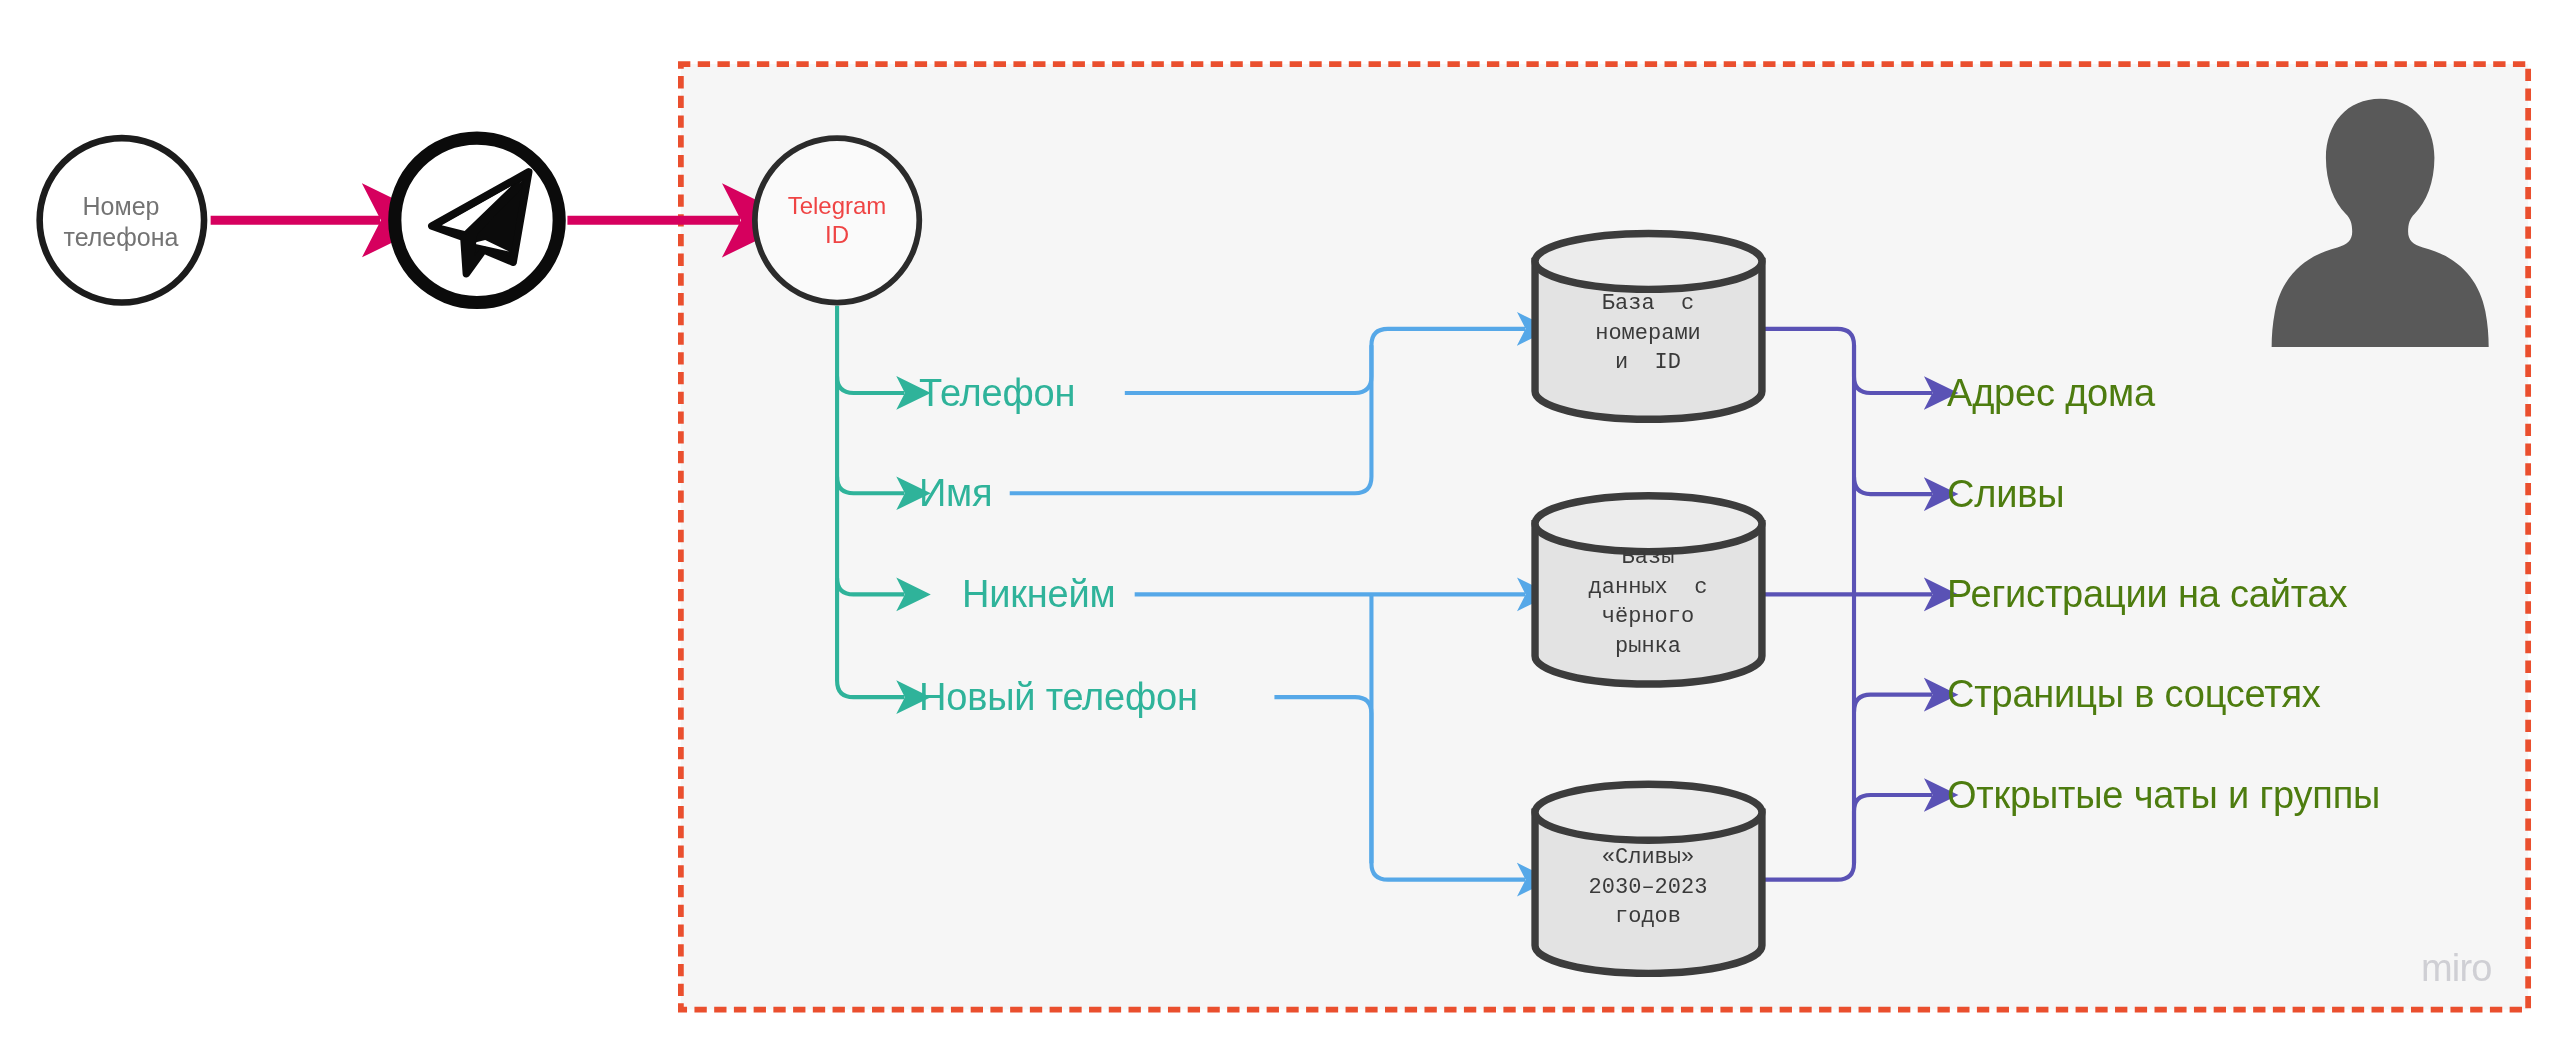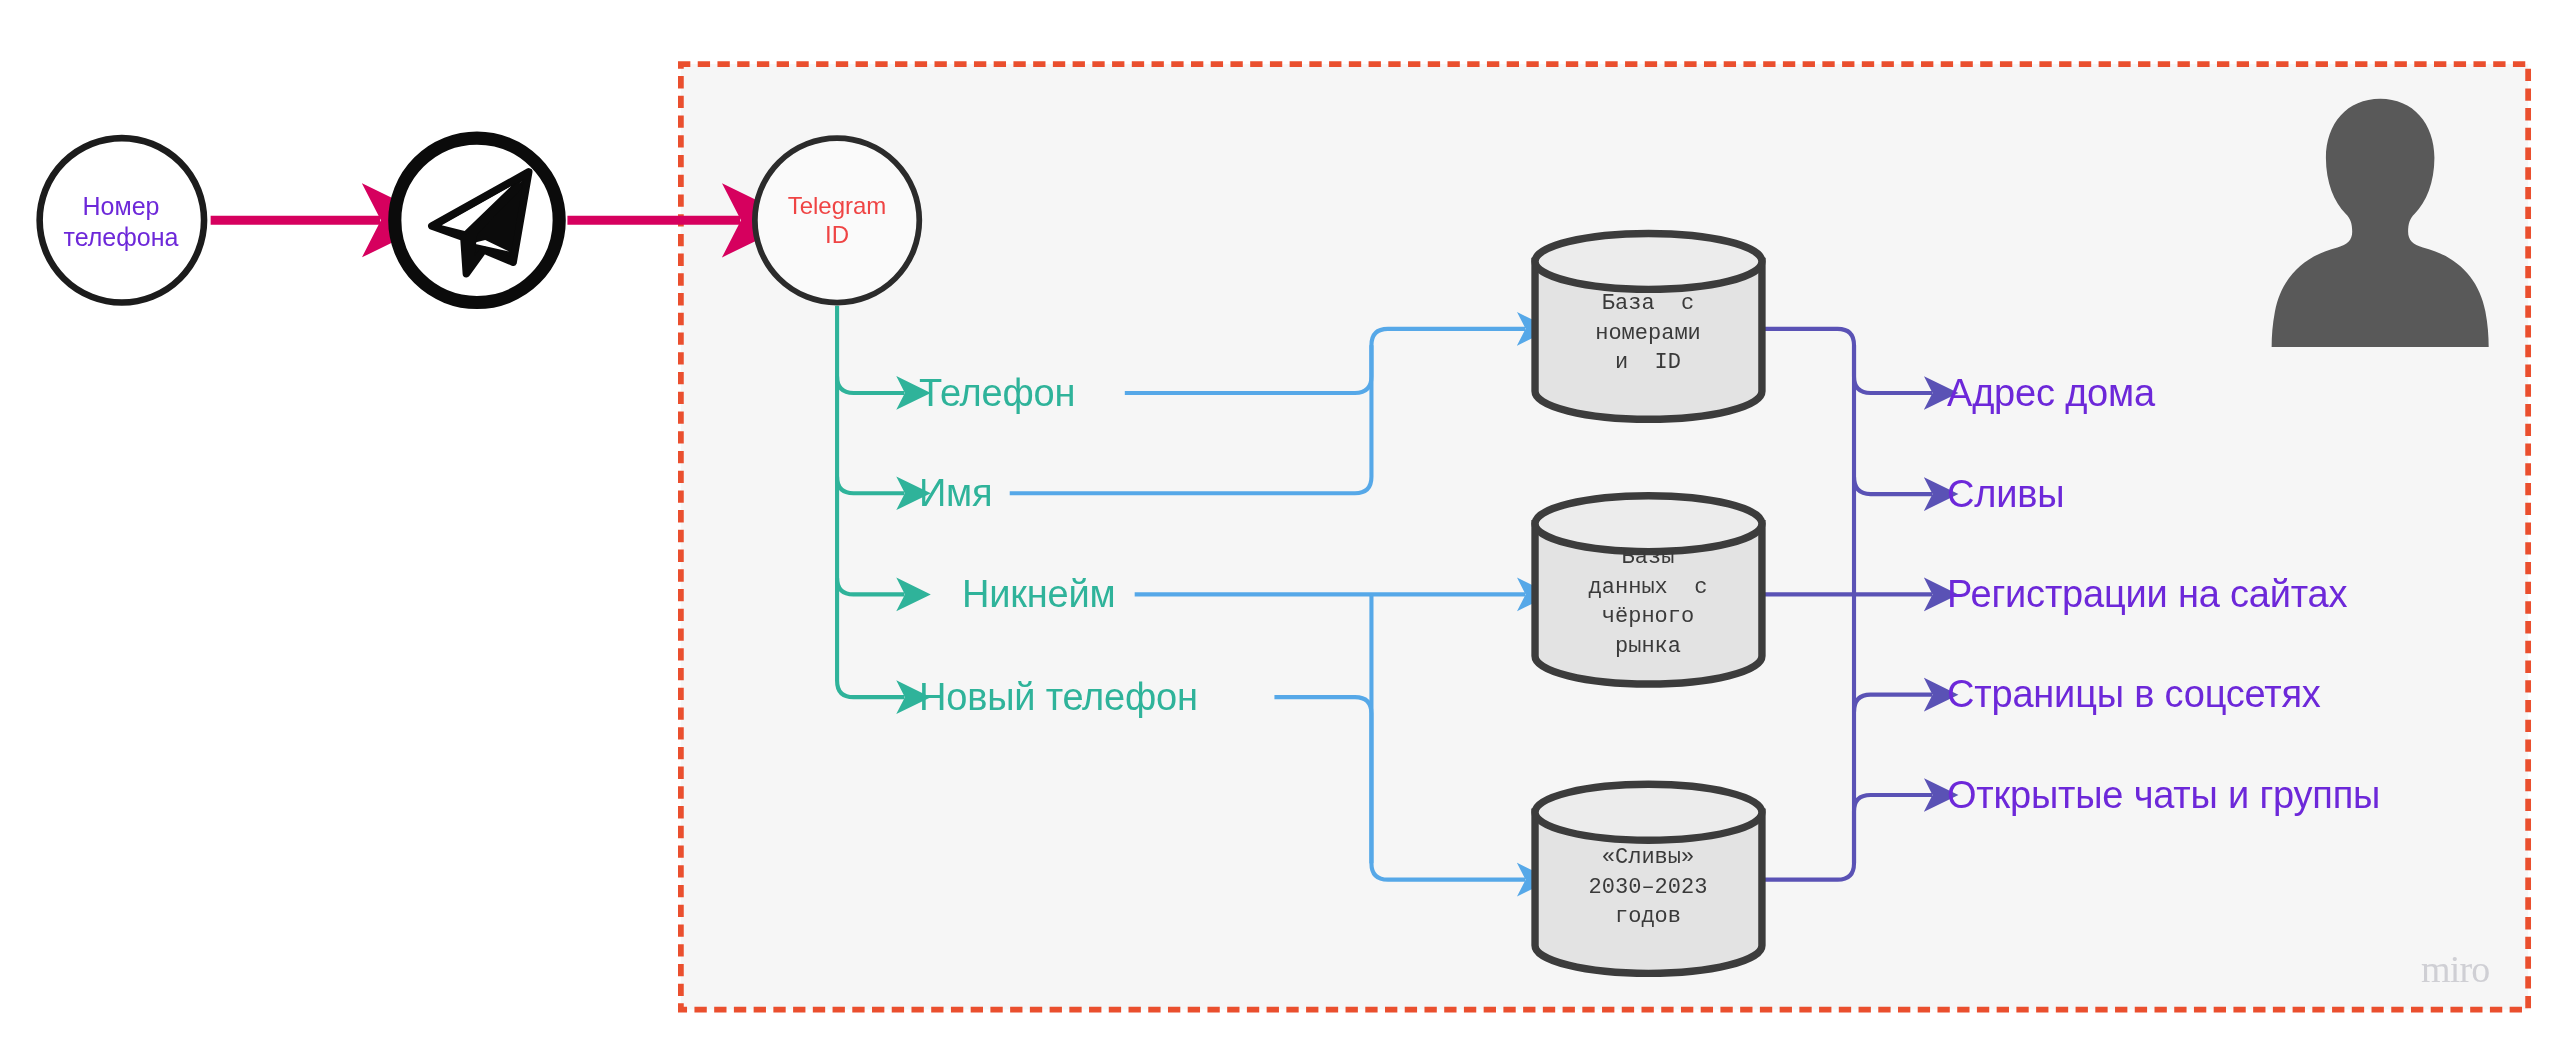--- a/index.html
+++ b/index.html
@@ -1,27 +1,27 @@
 <!DOCTYPE html>
 <html style="font-size:13px"><head>
 <meta charset="utf-8">
 <style>
   html,body{margin:0;padding:0;background:#ffffff;}
   body{width:2576px;height:1049px;overflow:hidden;
        font-family:"Liberation Sans","DejaVu Sans",sans-serif;}
   #stage{position:relative;width:2576px;height:1049px;background:#ffffff;}
   svg.layer{position:absolute;left:0;top:0;width:2576px;height:1049px;overflow:visible;}
   .txt{position:absolute;white-space:pre;}
-  .circ-label{font-size:25px;color:#6d28d9;text-align:center;line-height:1.22;}
+  .circ-label{font-size:25px;color:#737373;text-align:center;line-height:1.22;}
   .tg-label{font-size:24px;color:#ef4444;text-align:center;line-height:1.2;}
   .green-label{font-size:38px;color:#2fb39a;letter-spacing:-0.2px;}
-  .purple-label{font-size:38px;color:#6d28d9;letter-spacing:-0.2px;}
+  .purple-label{font-size:38px;color:#4d7c0f;letter-spacing:-0.2px;}
   .cyl-label{font-family:Liberation Mono, monospace;
              font-size:22px;color:#3a3a3a;text-align:center;line-height:1.35;}
-  .miro{position:absolute;font-size:38px;color:#cfcfd4;letter-spacing:-0.8px;font-family:Liberation Serif, serif;}
+  .miro{position:absolute;font-size:38px;color:#cfcfd4;letter-spacing:-0.8px;}
 </style>
 </head>
 <body>
 
 <div id="stage">
 
   <svg class="layer" viewBox="0 0 3133 1276" width="2576" height="1049">
     <rect id="region-rect" x="828" y="78" width="2247" height="1150" fill="#f6f6f6" stroke="#ea4f2e" stroke-width="7" stroke-dasharray="8 16" stroke-linecap="square"></rect>
   </svg>
 

